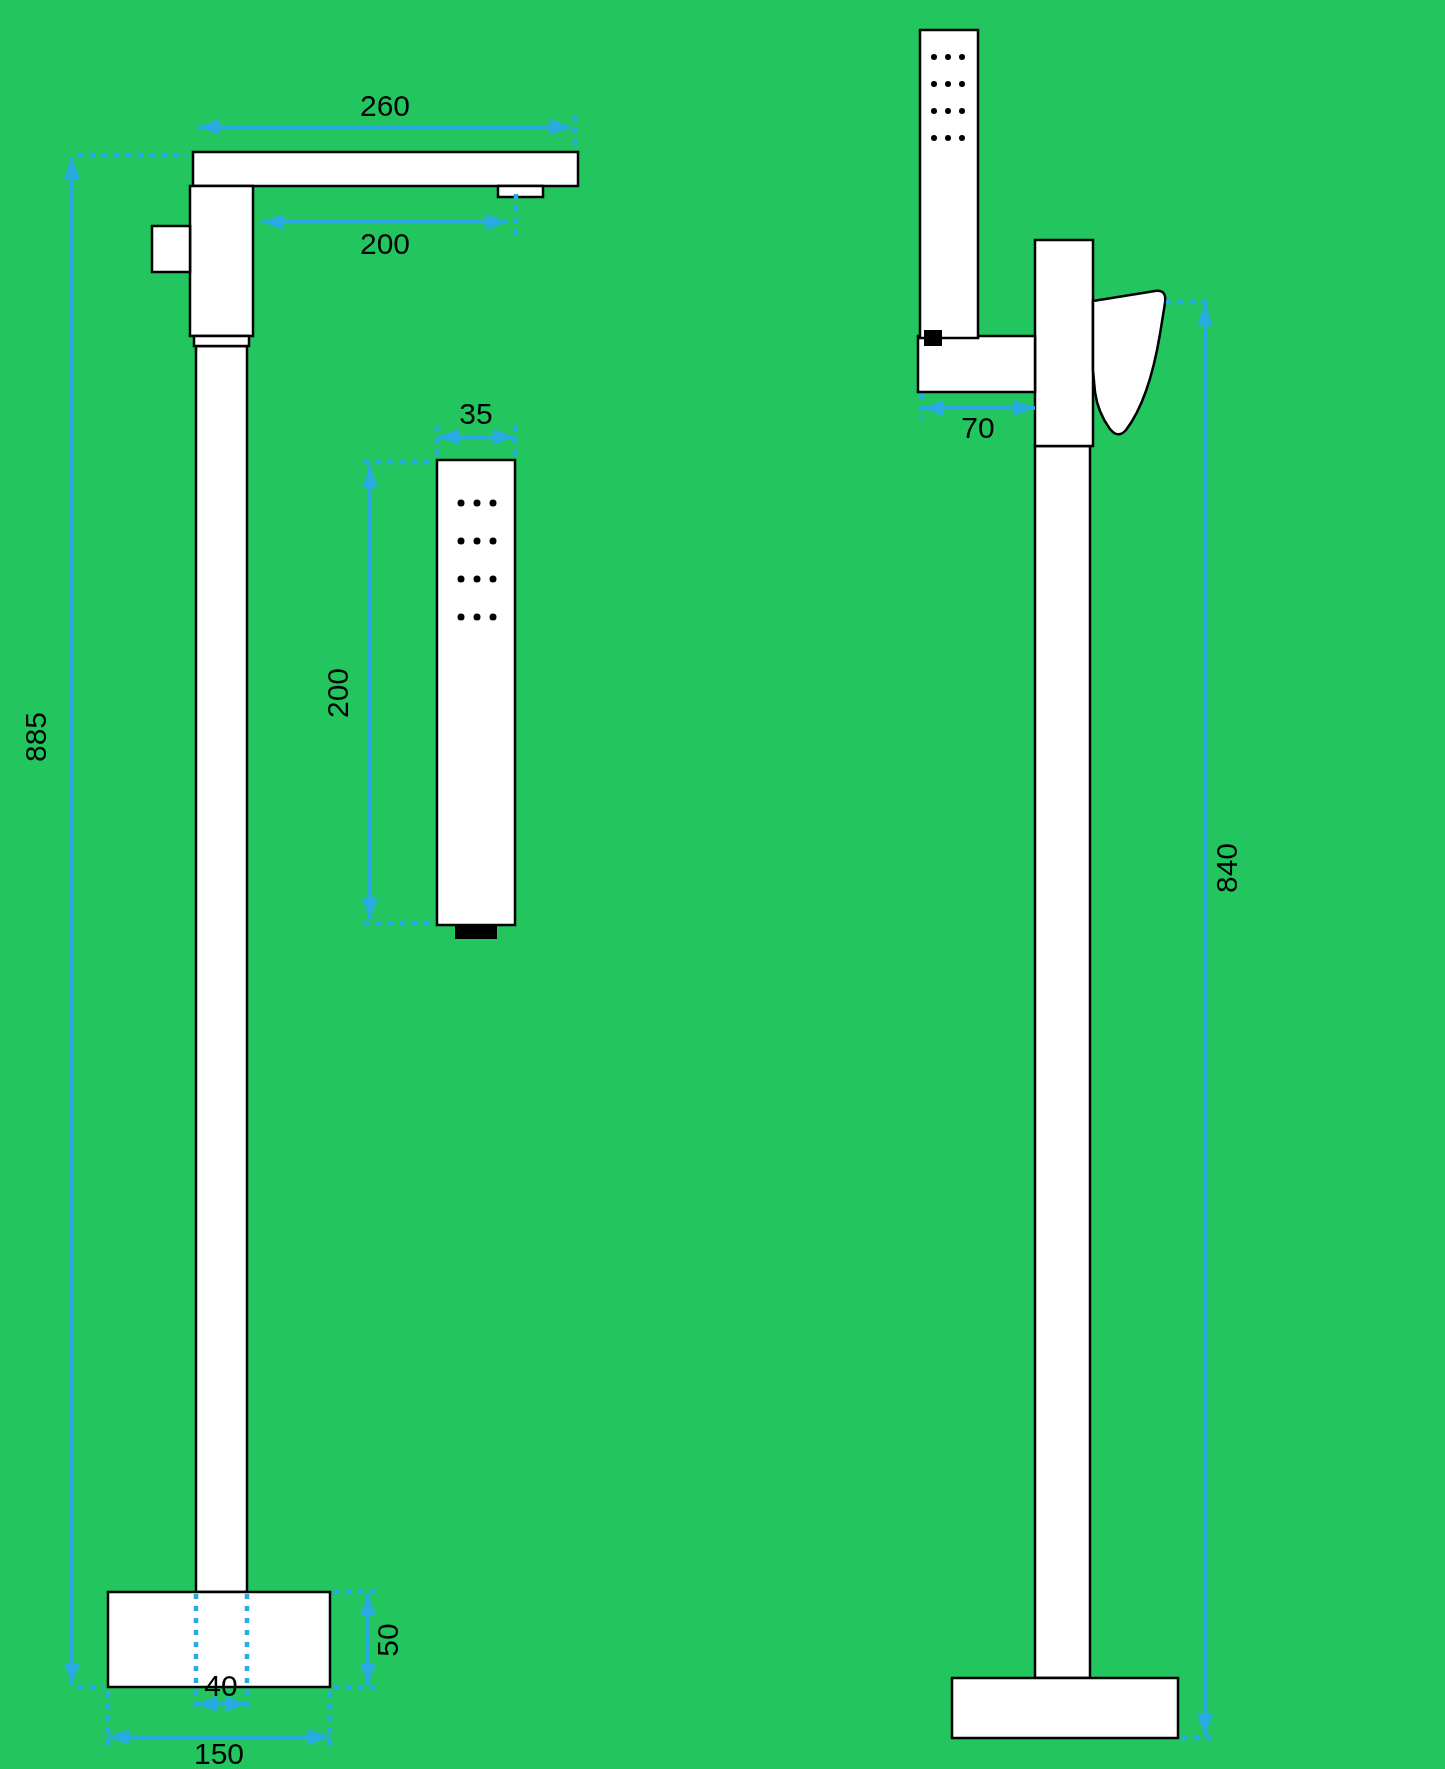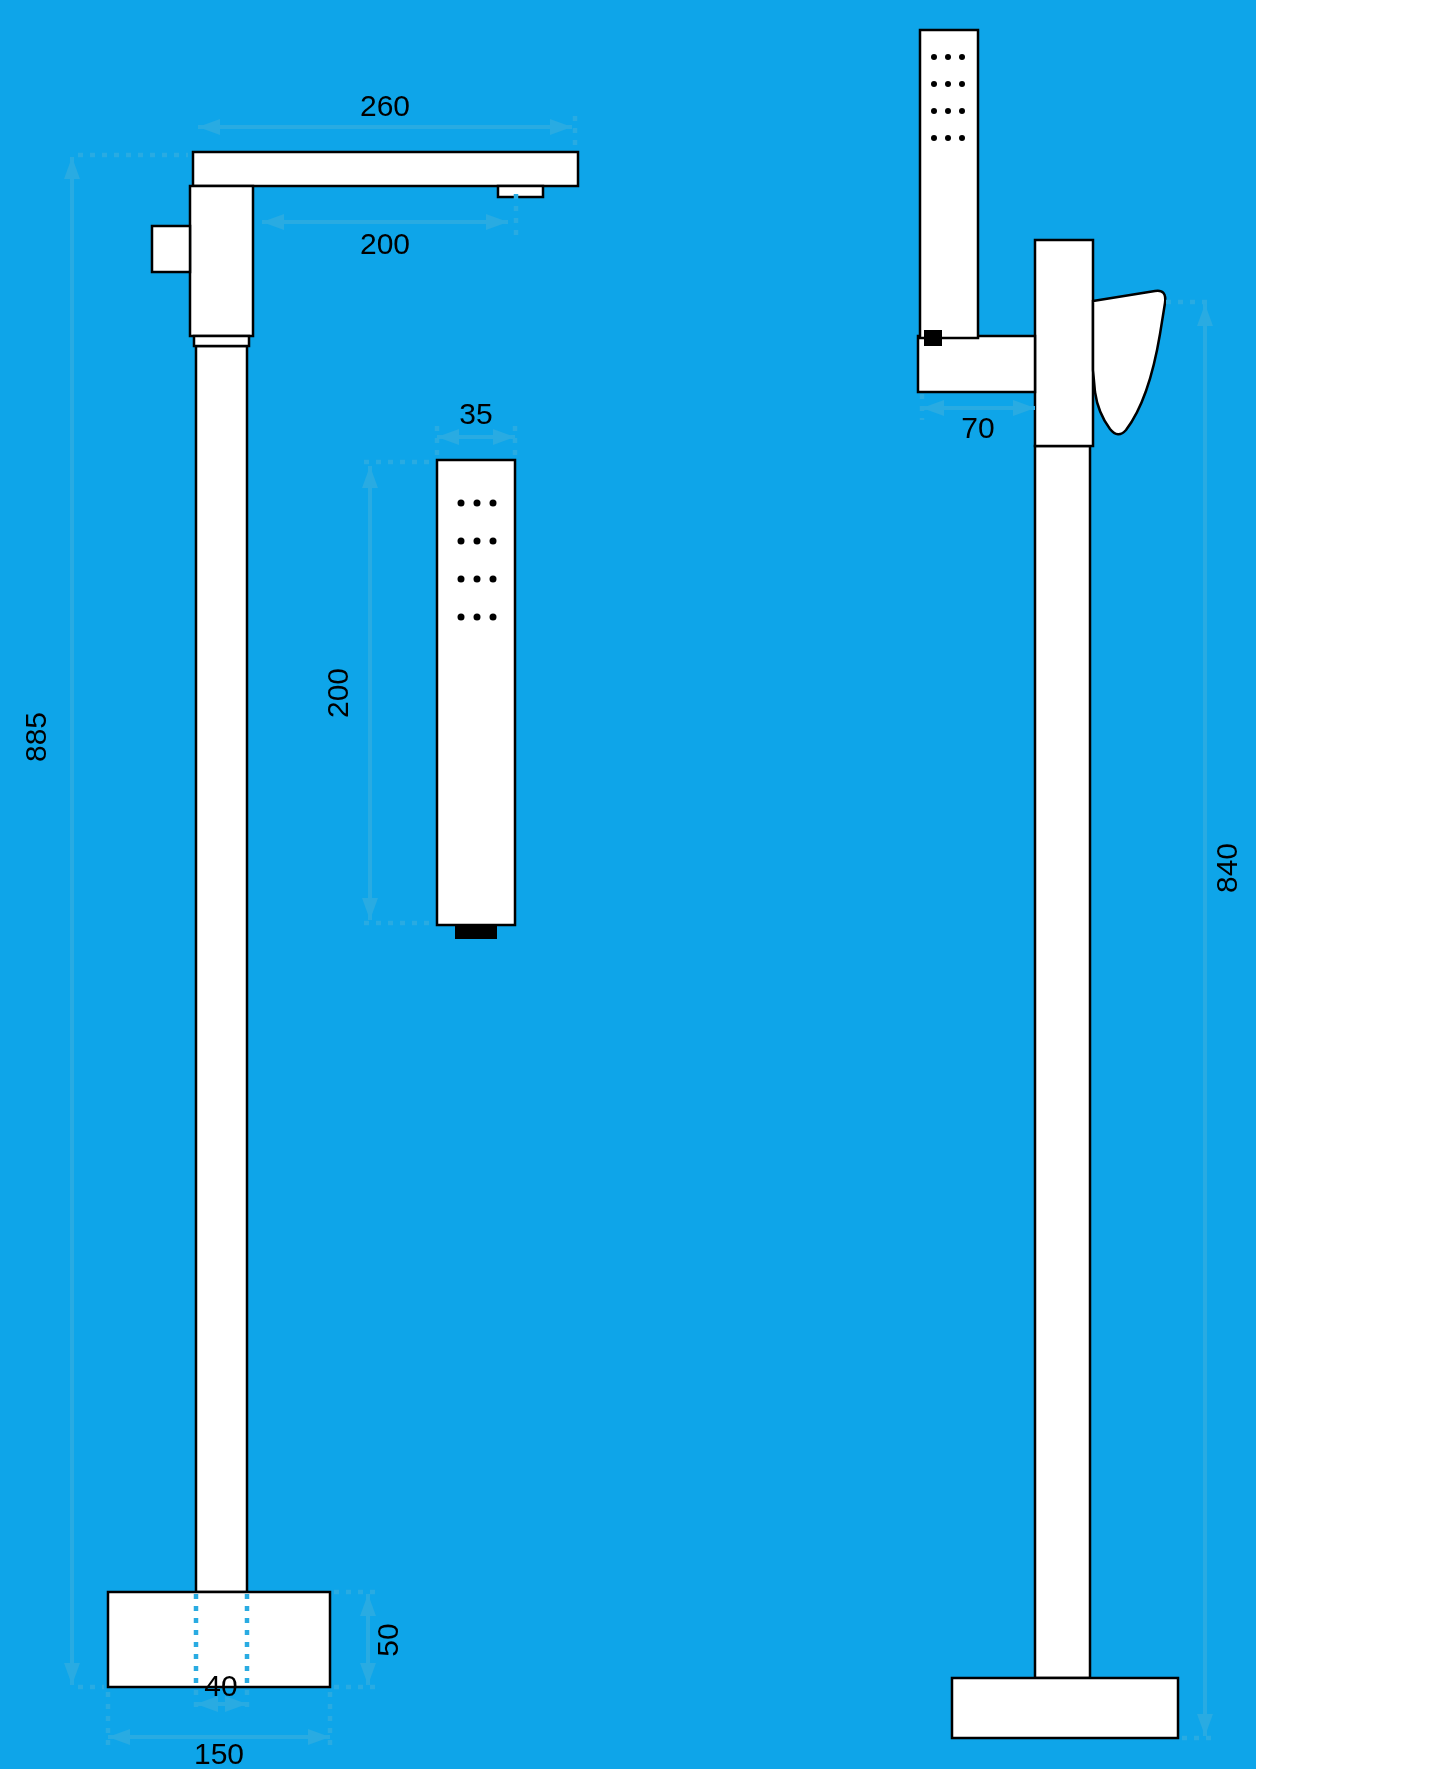--- a/index.html
+++ b/index.html
@@ -1,16 +1,16 @@
 <!DOCTYPE html>
 <html><head>
 <meta charset="utf-8">
 <style>
   html,body{margin:0;padding:0;background:#ffffff;}
-  .canvas{width:1256px;height:1769px;background:#0ea5e9;position:relative;overflow:hidden;}
+  .canvas{width:1445px;height:1769px;background:#22c55e;position:relative;overflow:hidden;}
   svg{display:block;}
   .ln{fill:#ffffff;stroke:#000000;stroke-width:2.5;}
   .blk{fill:#000000;stroke:none;}
   .dim{stroke:#29ABE2;stroke-width:4;fill:none;}
   .ext{stroke:#29ABE2;stroke-width:4.5;stroke-dasharray:5 7;fill:none;stroke-linecap:butt;}
   .dimtext{font-family:"Liberation Sans",sans-serif;font-size:30px;fill:#000000;}
 </style>
 </head>
 <body>
 

